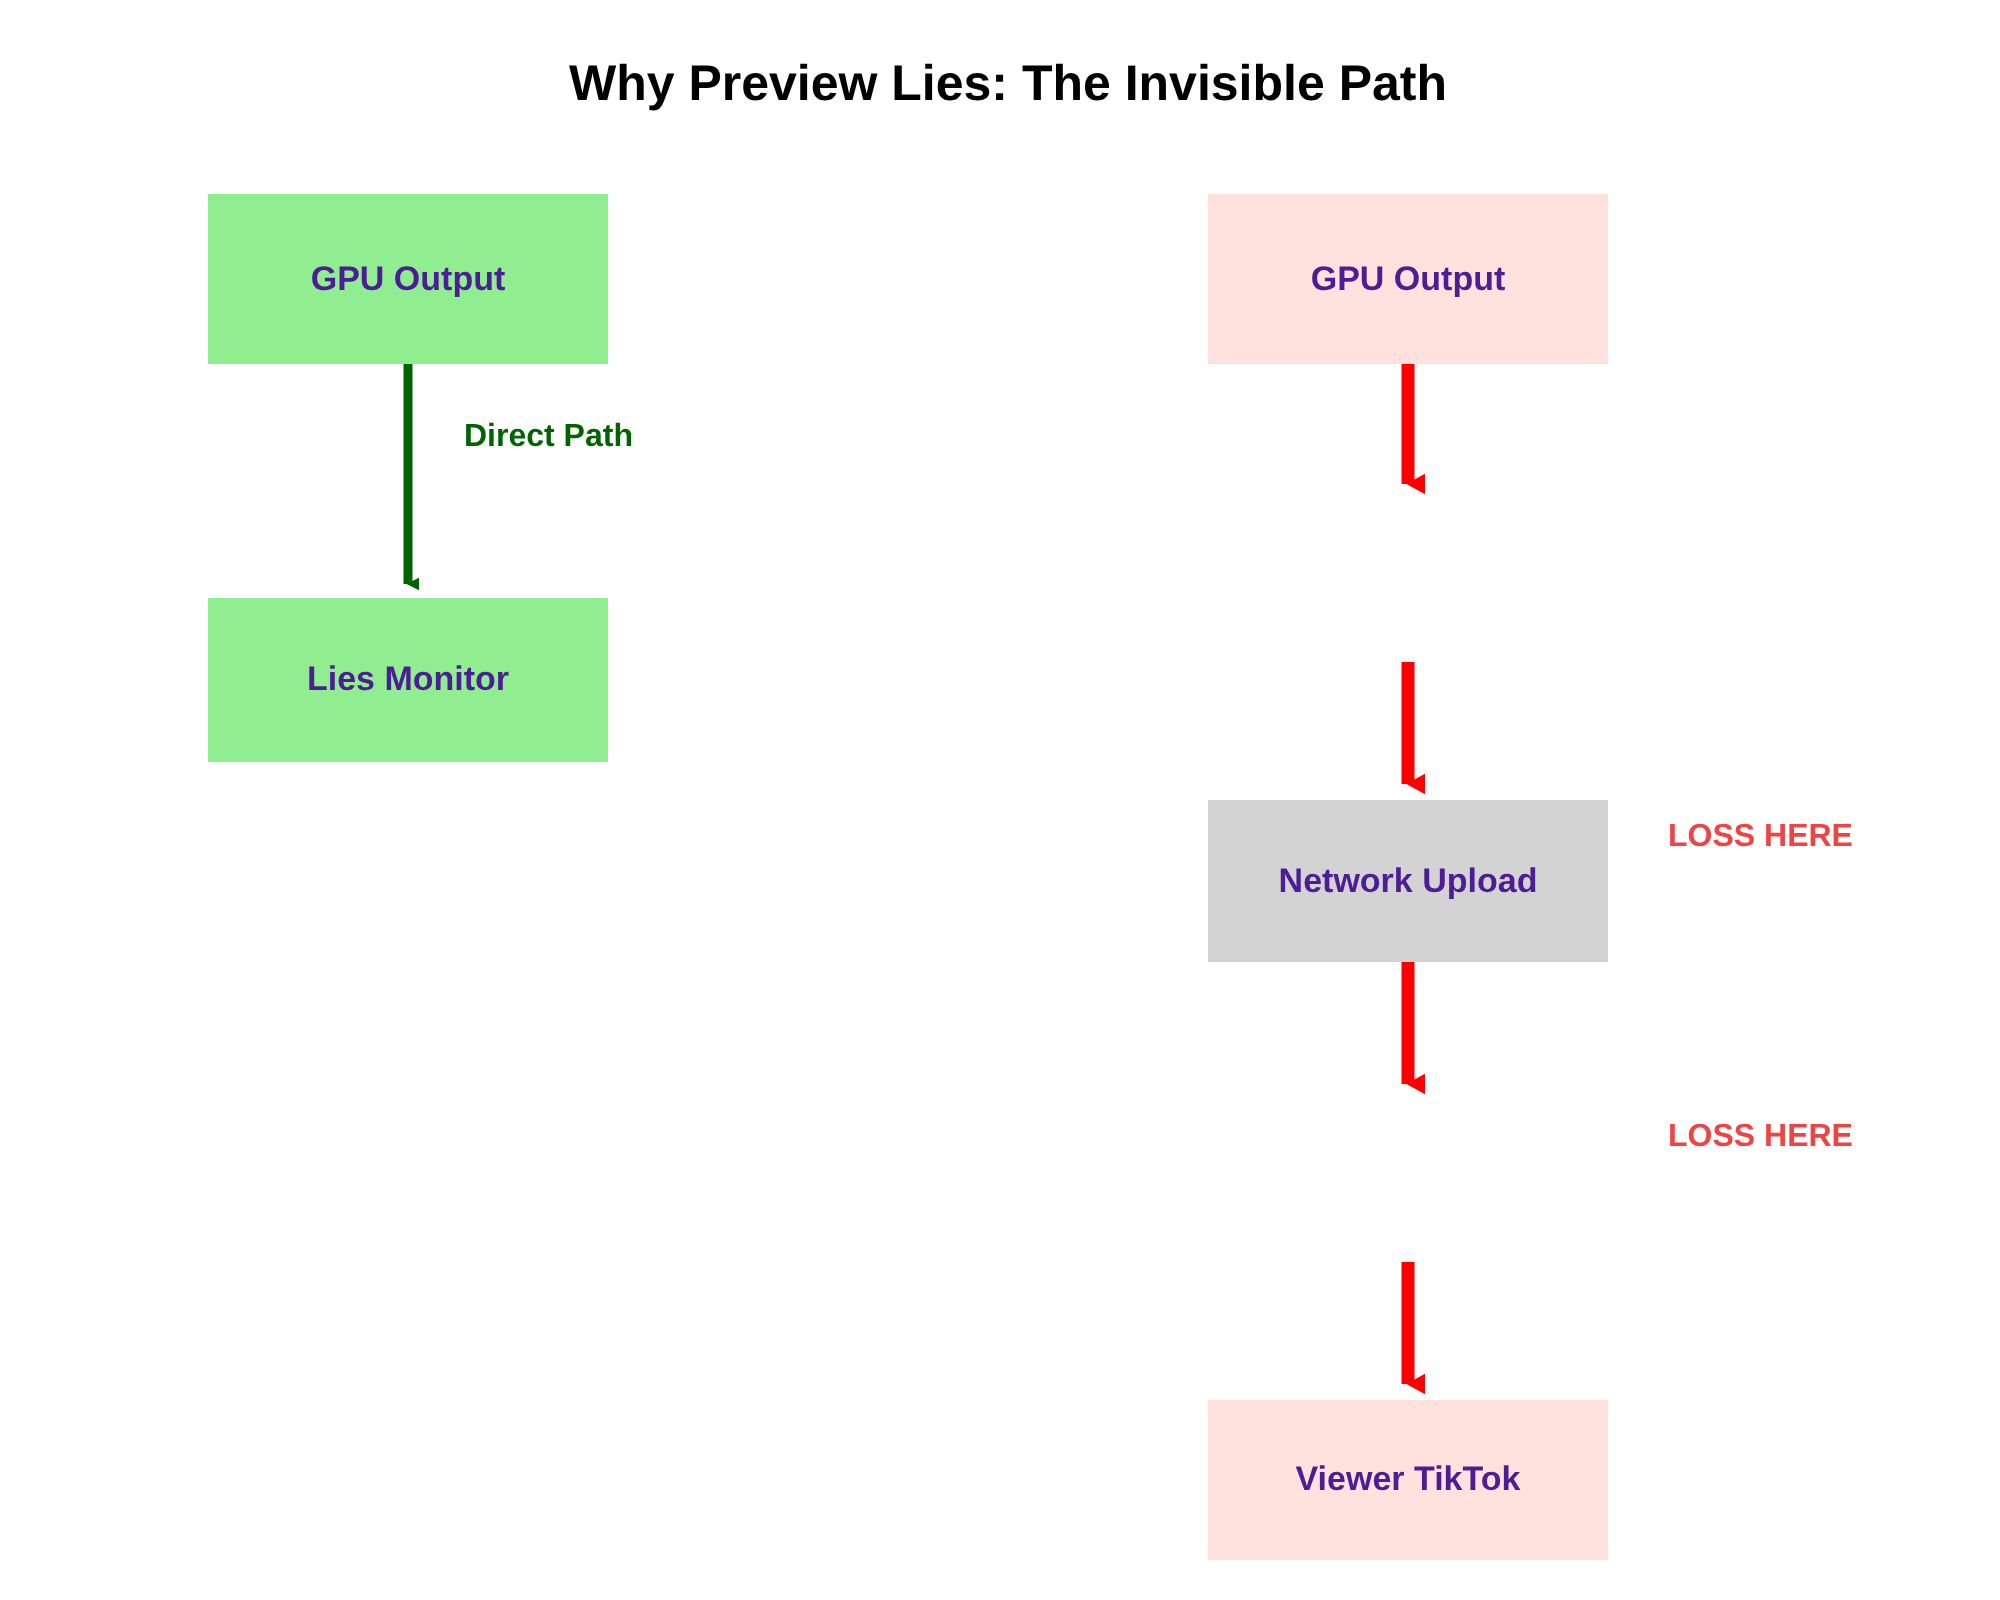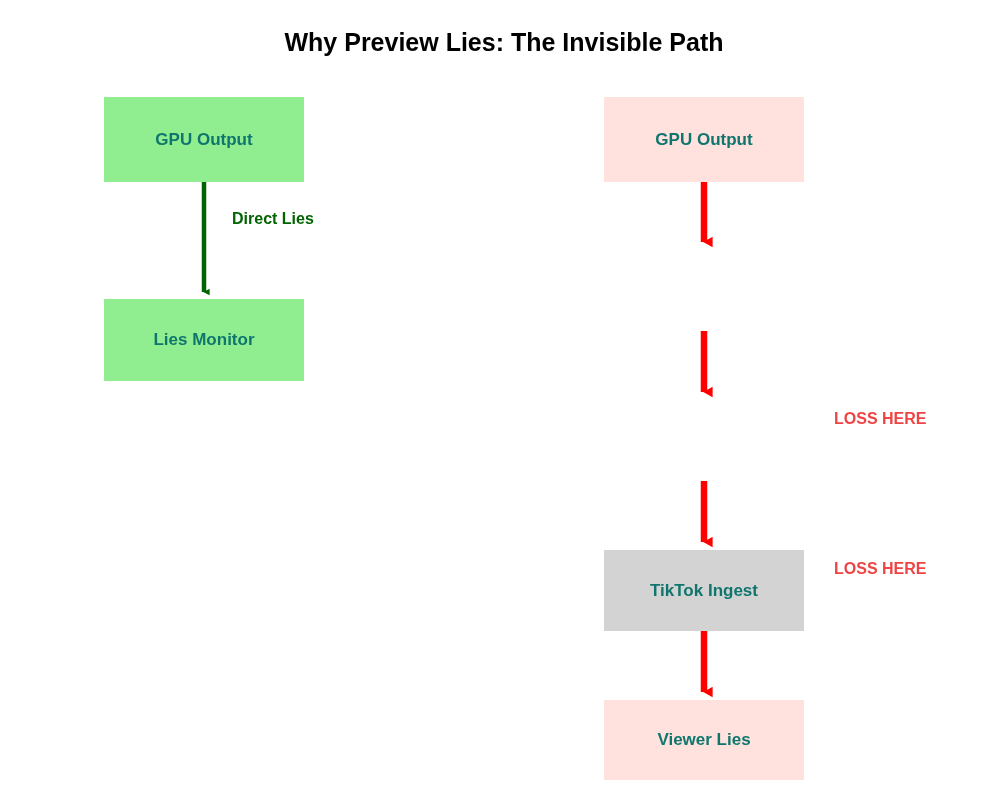--- a/index.html
+++ b/index.html
@@ -33,21 +33,21 @@
   }
   .node {
     position: absolute;
     box-sizing: border-box;
     display: flex;
     align-items: center;
     justify-content: center;
     text-align: center;
     font-size: 17px;
     font-weight: bold;
-    color: #0f766e;
+    color: #4c1d95;
     line-height: 1.28;
     white-space: pre-line;
   }
   .node.green { background: #90ee90; }
   .node.gray  { background: #d3d3d3; }
   .node.pink  { background: #ffe2de; }
 
   .edge-label {
     position: absolute;
     font-size: 16px;
@@ -90,27 +90,27 @@
 
     <line x1="700" y1="481" x2="700" y2="542" stroke="#ff0000" stroke-width="6.5" marker-end="url(#redhead)"></line>
 
     <line x1="700" y1="631" x2="700" y2="692" stroke="#ff0000" stroke-width="6.5" marker-end="url(#redhead)"></line>
   </svg>
 
   <div class="node green" style="left:100px; top:97px; width:200px; height:85px;">GPU Output</div>
 
   <div class="node green" style="left:100px; top:299px; width:200px; height:82px;">Lies Monitor</div>
 
-  <div class="edge-label green-text" style="left:228px; top:210px;">Direct Lies</div>
+  <div class="edge-label green-text" style="left:228px; top:210px;">Direct Path</div>
 
   <div class="node pink" style="left:600px; top:97px; width:200px; height:85px;">GPU Output</div>
 
 
+  <div class="node gray" style="left:600px; top:400px; width:200px; height:81px;">Network Upload</div>
 
-  <div class="node gray" style="left:600px; top:550px; width:200px; height:81px;">TikTok Ingest</div>
 
-  <div class="node pink" style="left:600px; top:700px; width:200px; height:80px;">Viewer Lies</div>
+  <div class="node pink" style="left:600px; top:700px; width:200px; height:80px;">Viewer TikTok</div>
 
   <div class="edge-label red-text" style="left:830px; top:410px;">LOSS HERE</div>
 
   <div class="edge-label red-text" style="left:830px; top:560px;">LOSS HERE</div>
 
 </div>
 
 </body></html>

